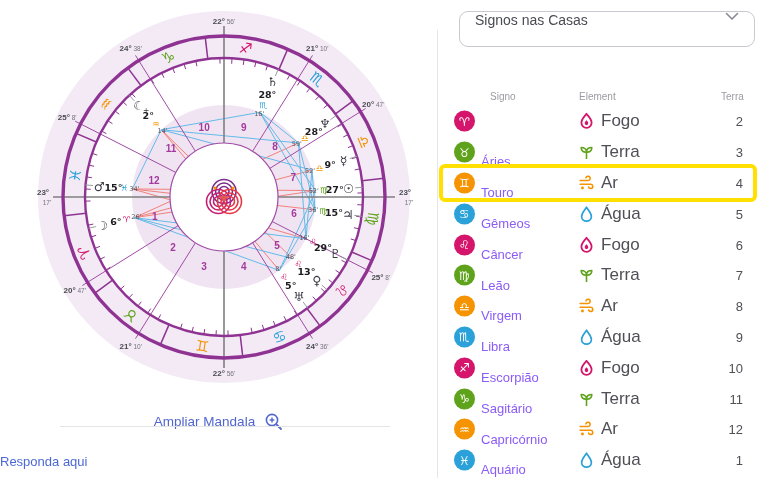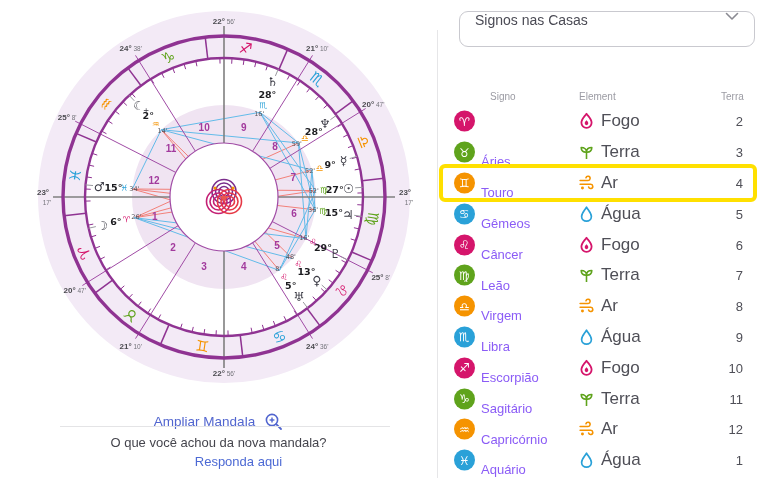--- a/index.html
+++ b/index.html
@@ -4,21 +4,21 @@
 <style>
   html,body{margin:0;padding:0;background:#fff;}
   body{width:759px;height:478px;font-family:"Liberation Sans",sans-serif;overflow:hidden;}
   #app{position:relative;width:759px;height:478px;background:#fff;}
   .left-panel{position:absolute;left:0;top:0;width:437px;height:478px;}
   #wheel{position:absolute;left:0;top:0;}
   .ampliar{position:absolute;left:0;top:392px;width:437px;display:flex;align-items:center;justify-content:center;gap:9px;color:#5165cf;font-size:13.5px;cursor:pointer;margin-top:20px;}
   .ampliar svg{display:block;}
   .hdivider{position:absolute;left:60px;top:426px;width:330px;height:1px;background:#e4e4e6;}
   .question{position:absolute;left:0;top:435px;width:437px;text-align:center;color:#45454d;font-size:13px;}
-  .answer{position:absolute;left:0;top:454px;width:437px;text-align:center;color:#4c69d4;font-size:13px;cursor:pointer;margin-left:20px;}
+  .answer{position:absolute;left:0;top:454px;width:437px;color:#4c69d4;font-size:13px;cursor:pointer;}
   .vsep{position:absolute;left:437px;top:30px;width:1px;height:448px;background:#e6e6e8;}
   .right-panel{position:absolute;left:437px;top:0;width:322px;height:478px;}
   .dropdown{position:absolute;left:22px;top:11px;width:296px;height:36px;box-sizing:border-box;border:1px solid #c9c9cf;border-radius:9px;display:flex;align-items:flex-start;justify-content:space-between;padding:0 15px;color:#4b4b55;font-size:14px;cursor:pointer;background:#fff;}
   .thead{position:absolute;top:91px;font-size:10px;color:#9b9ba3;}
   .h-signo{left:17px;margin-left:36px;} .h-element{left:142px;} .h-casa{left:284px;}
   .rows{position:absolute;left:6px;top:106px;width:310px;}
   .trow{position:relative;height:30.8px;}
   .trow.hl{outline:4px solid #ffe000;outline-offset:0px;border-radius:2px;}
   .sicon{position:absolute;left:11px;top:50%;transform:translateY(-50%);width:21px;height:21px;border-radius:50%;color:#fff;display:flex;align-items:center;justify-content:center;font-family:"DejaVu Sans",sans-serif;font-size:12px;line-height:1;}
   .slabel{position:absolute;left:38px;top:50%;transform:translateY(-50%);font-size:13px;color:#8b5cf6;margin-top:40px;}
@@ -260,21 +260,20 @@
       <span>Ampliar Mandala</span>
       <svg width="19" height="19" viewBox="0 0 19 19">
         <circle cx="8" cy="8" r="5.6" fill="none" stroke="#5165cf" stroke-width="1.6"></circle>
         <line x1="12.2" y1="12.2" x2="17" y2="17" stroke="#5165cf" stroke-width="1.8" stroke-linecap="round"></line>
         <line x1="8" y1="5.6" x2="8" y2="10.4" stroke="#5165cf" stroke-width="1.4"></line>
         <line x1="5.6" y1="8" x2="10.4" y2="8" stroke="#5165cf" stroke-width="1.4"></line>
       </svg>
     </div>
 
     <div class="hdivider"></div>
-    <div class="question">O que você achou da nova mandala?</div>
     <div class="answer">Responda aqui</div>
   </div>
 
   <div class="vsep"></div>
 
   <div class="right-panel">
     <div class="dropdown">
       <span>Signos nas Casas</span>
       <svg width="14" height="9" viewBox="0 0 14 9">
         <polyline points="1.5,1.5 7,7 12.5,1.5" fill="none" stroke="#8a8a92" stroke-width="1.6" stroke-linecap="round" stroke-linejoin="round"></polyline>

